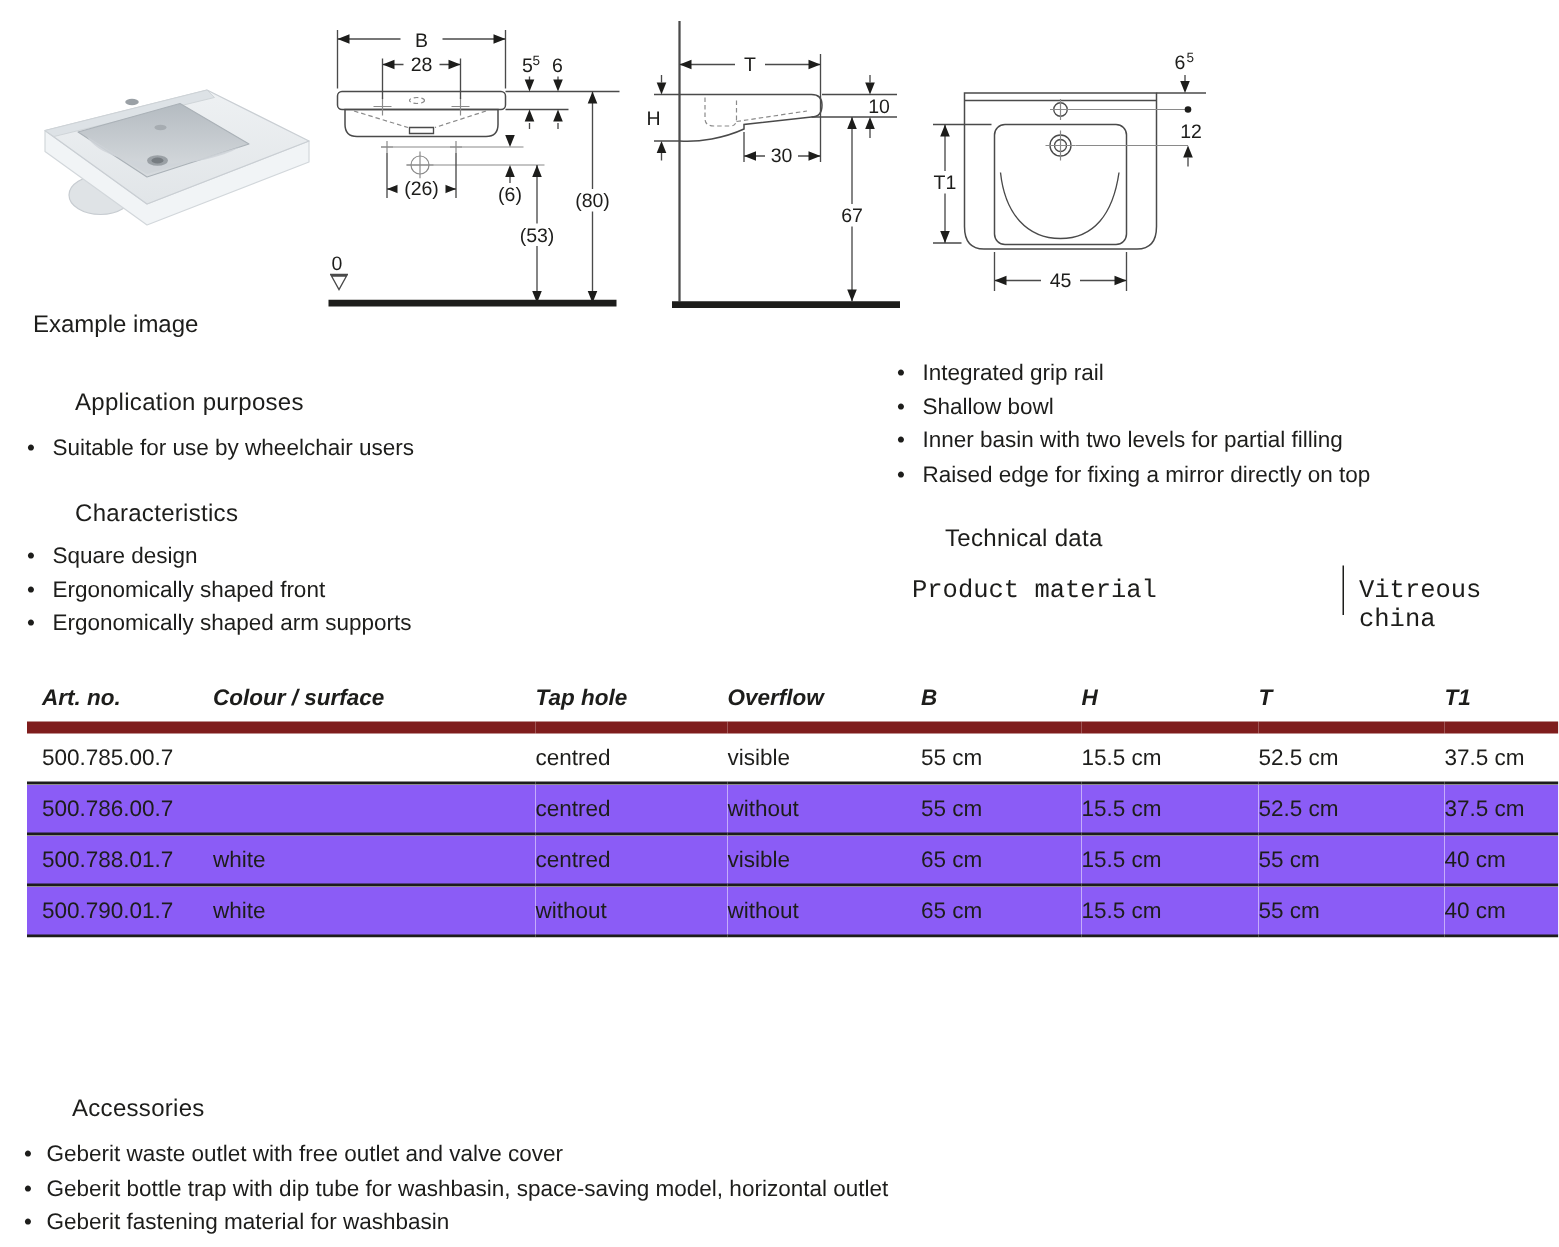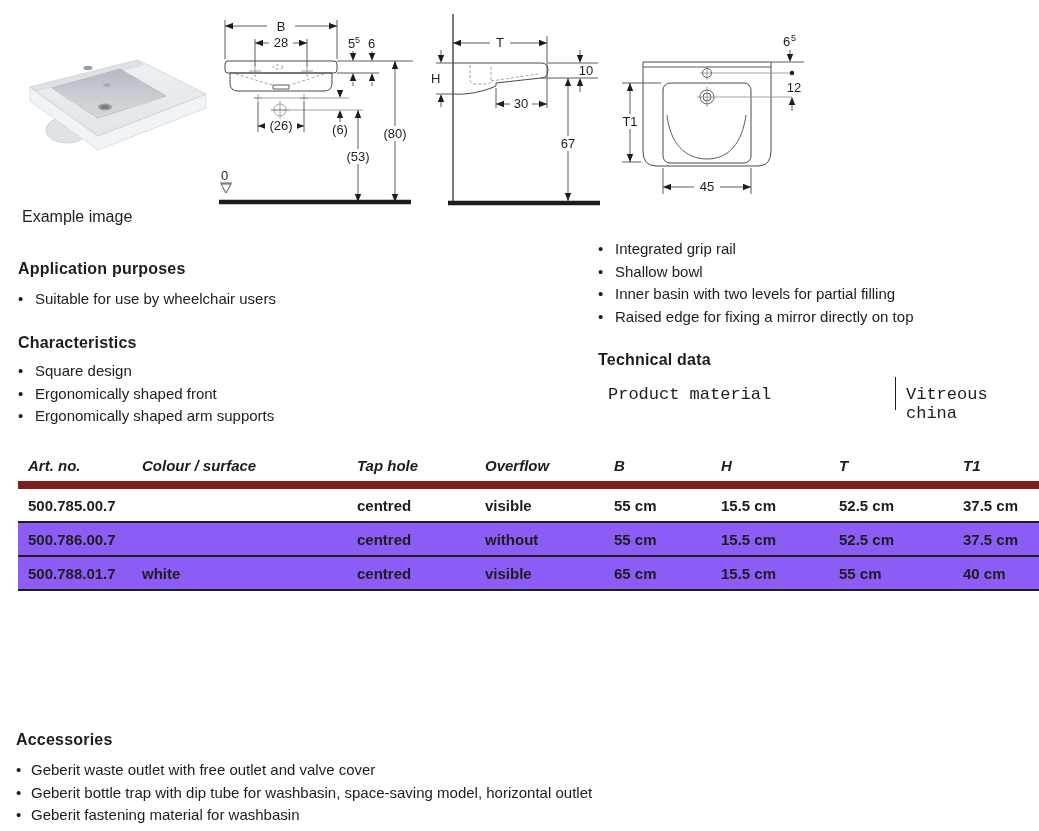--- a/index.html
+++ b/index.html
@@ -1,30 +1,30 @@
 <!DOCTYPE html>
 <html><head>
 <meta charset="utf-8">
 <style>
   html,body{margin:0;padding:0;background:#ffffff;}
   body{width:1039px;height:831px;position:relative;overflow:hidden;
        font-family:"Liberation Sans","DejaVu Sans",sans-serif;color:#1d1d1b;}
   .abs{position:absolute;}
   .caption{font-size:16px;margin-top:19px;}
-  .h2{font-size:16px;font-weight:700;letter-spacing:.2px;}
+  .h2{font-size:16px;font-weight:400;letter-spacing:.2px;margin-left:32px;}
   .blist{font-size:15px;line-height:22.5px;}
   .brow{display:flex;}
   .bdot{width:17px;flex:0 0 17px;}
   .acc .bdot{width:15px;flex:0 0 15px;}
   
   .tdrow{font-size:17px;font-family:Liberation Mono, monospace;}
   .td-divider{position:absolute;left:895px;top:377px;width:1px;height:33px;background:#1d1d1b;}
   
   table.pt{border-collapse:collapse;table-layout:fixed;width:1021px;font-size:15px;}
-  table.pt th,table.pt td{padding:0;text-align:left;font-weight:bold;vertical-align:middle;
+  table.pt th,table.pt td{padding:0;text-align:left;font-weight:normal;vertical-align:middle;
       white-space:nowrap;overflow:hidden;}
   table.pt th{font-weight:600;height:31px;}
   table.pt td{height:32px;}
   table.pt thead tr{border-bottom:8px solid #7f1d1d;font-style:italic;}
   table.pt tbody tr{border-bottom:2px solid #1d1d1b;}
   table.pt th:first-child,table.pt td:first-child{padding-left:10px;}
   tr.shade{background:#8b5cf6;}
   
   svg text{font-family:"Liberation Sans","DejaVu Sans",sans-serif;font-size:13px;fill:#1d1d1b;}
   svg text.sup{font-size:9px;}
@@ -300,20 +300,30 @@
       <tr class="shade">
         <td>500.788.01.7</td>
         <td>white</td>
         <td>centred</td>
         <td>visible</td>
         <td>65 cm</td>
         <td>15.5 cm</td>
         <td>55 cm</td>
         <td>40 cm</td>
       </tr>
+      <tr class="shade">
+        <td>500.790.01.7</td>
+        <td>white</td>
+        <td>without</td>
+        <td>without</td>
+        <td>65 cm</td>
+        <td>15.5 cm</td>
+        <td>55 cm</td>
+        <td>40 cm</td>
+      </tr>
     </tbody>
   </table>
 </div>
 
 <div class="abs h2" style="left:16px;top:731px">Accessories</div>
 <div class="abs blist acc" style="left:16px;top:759px;width:800px">
   <div class="brow">
     <span class="bdot">•</span>
     <span>Geberit waste outlet with free outlet and valve cover</span>
   </div>

